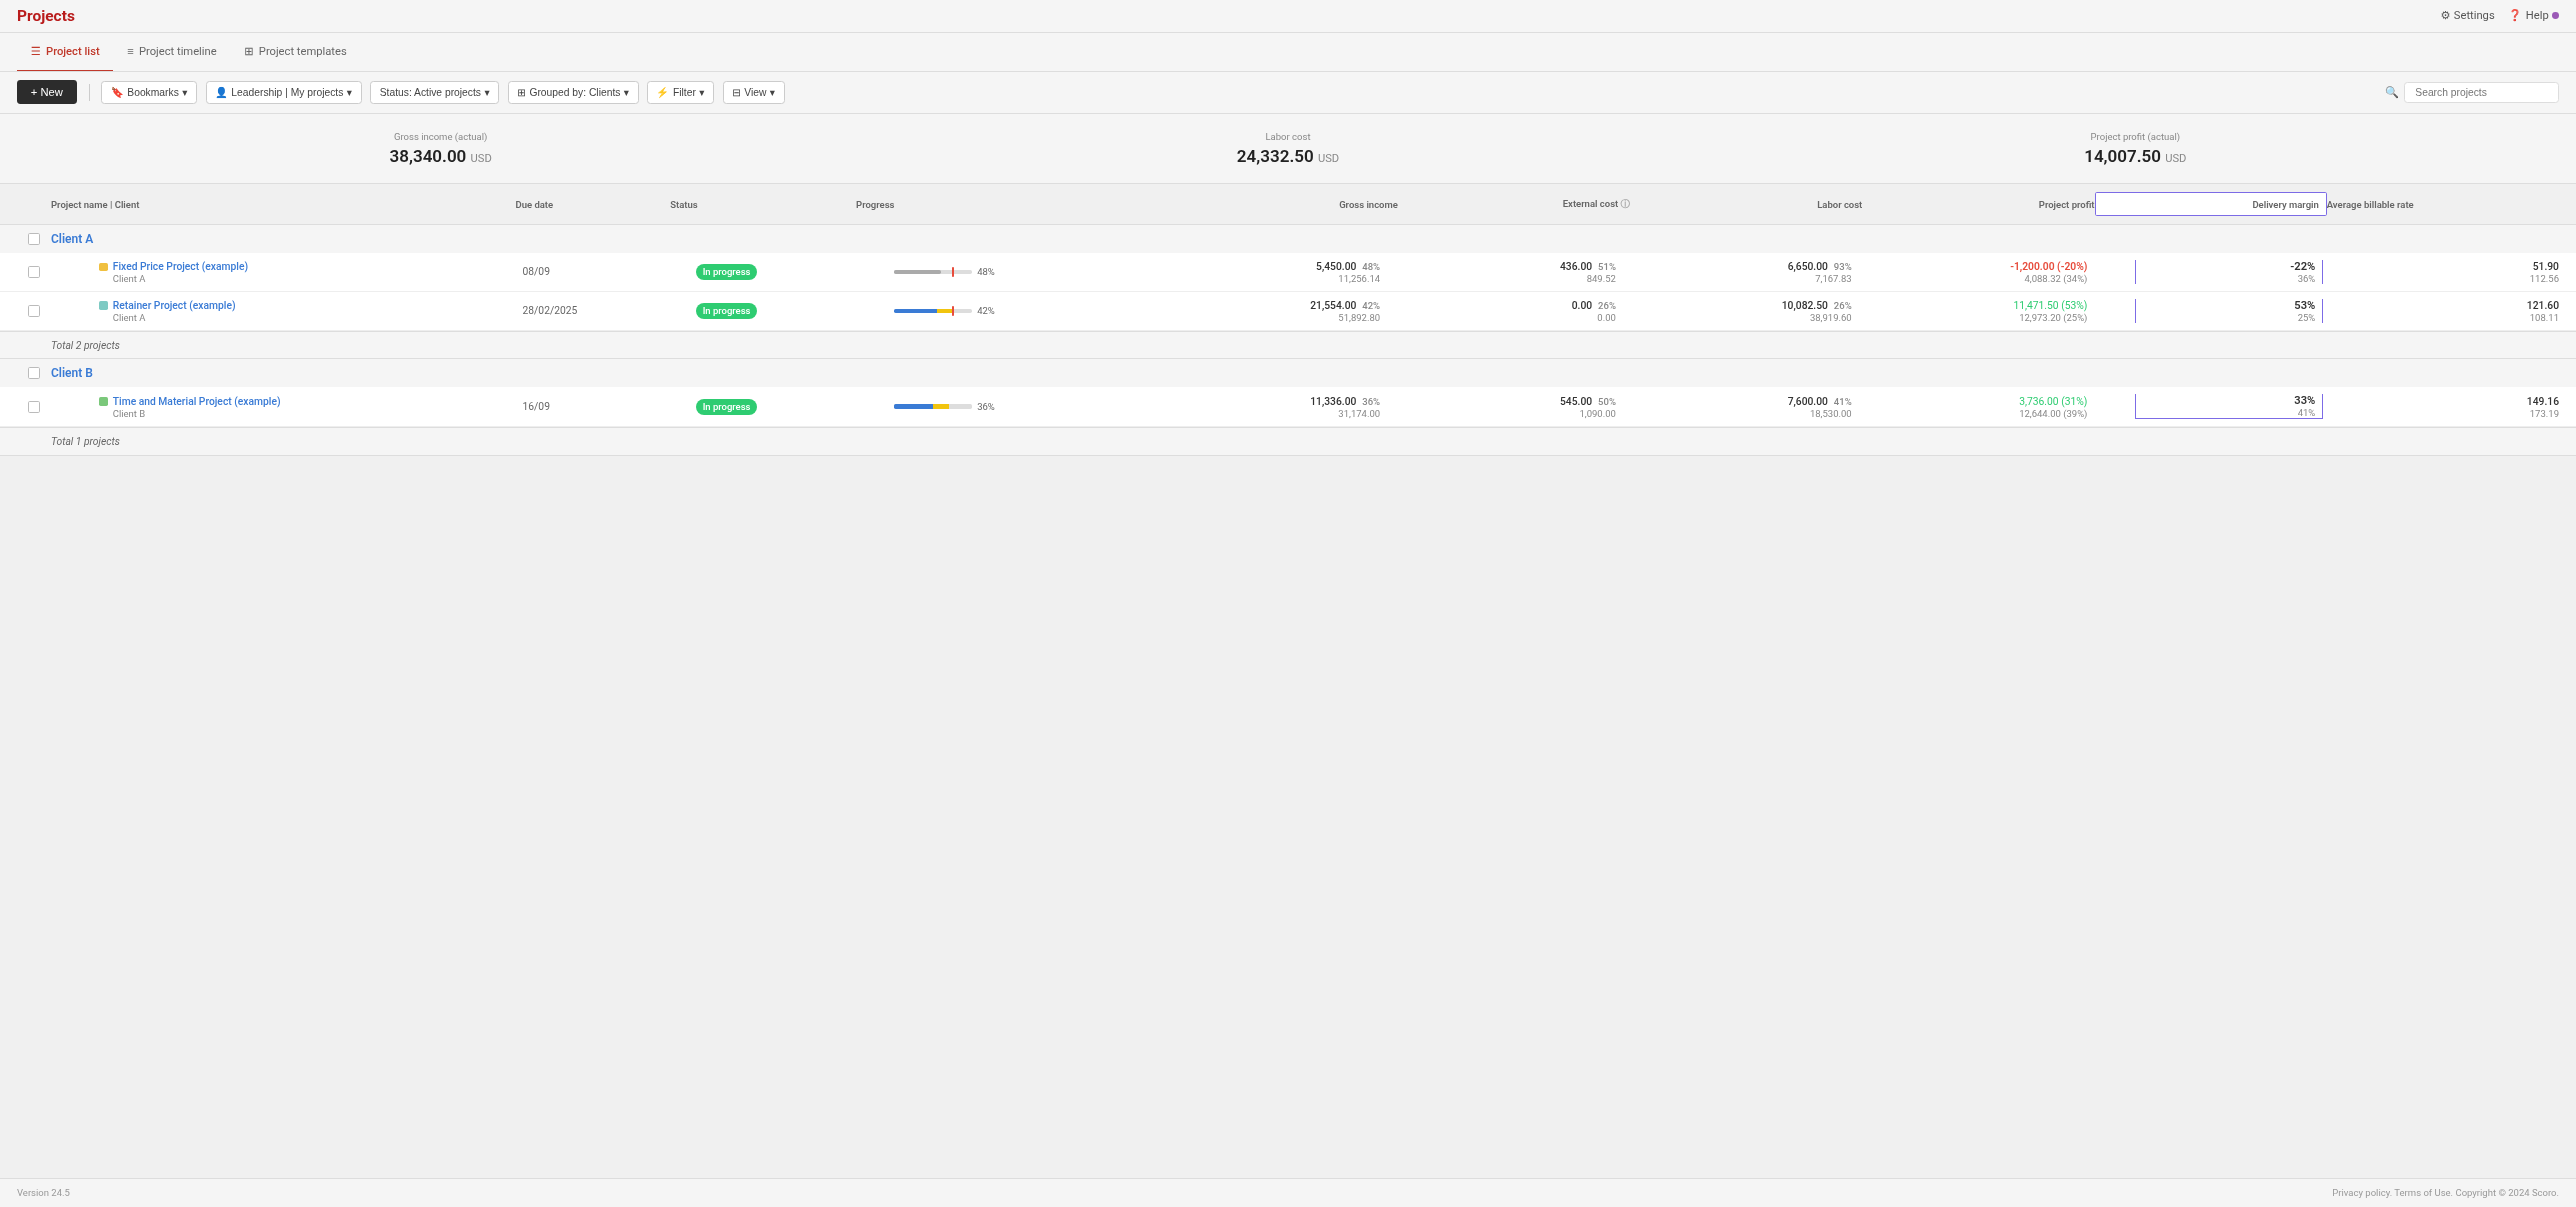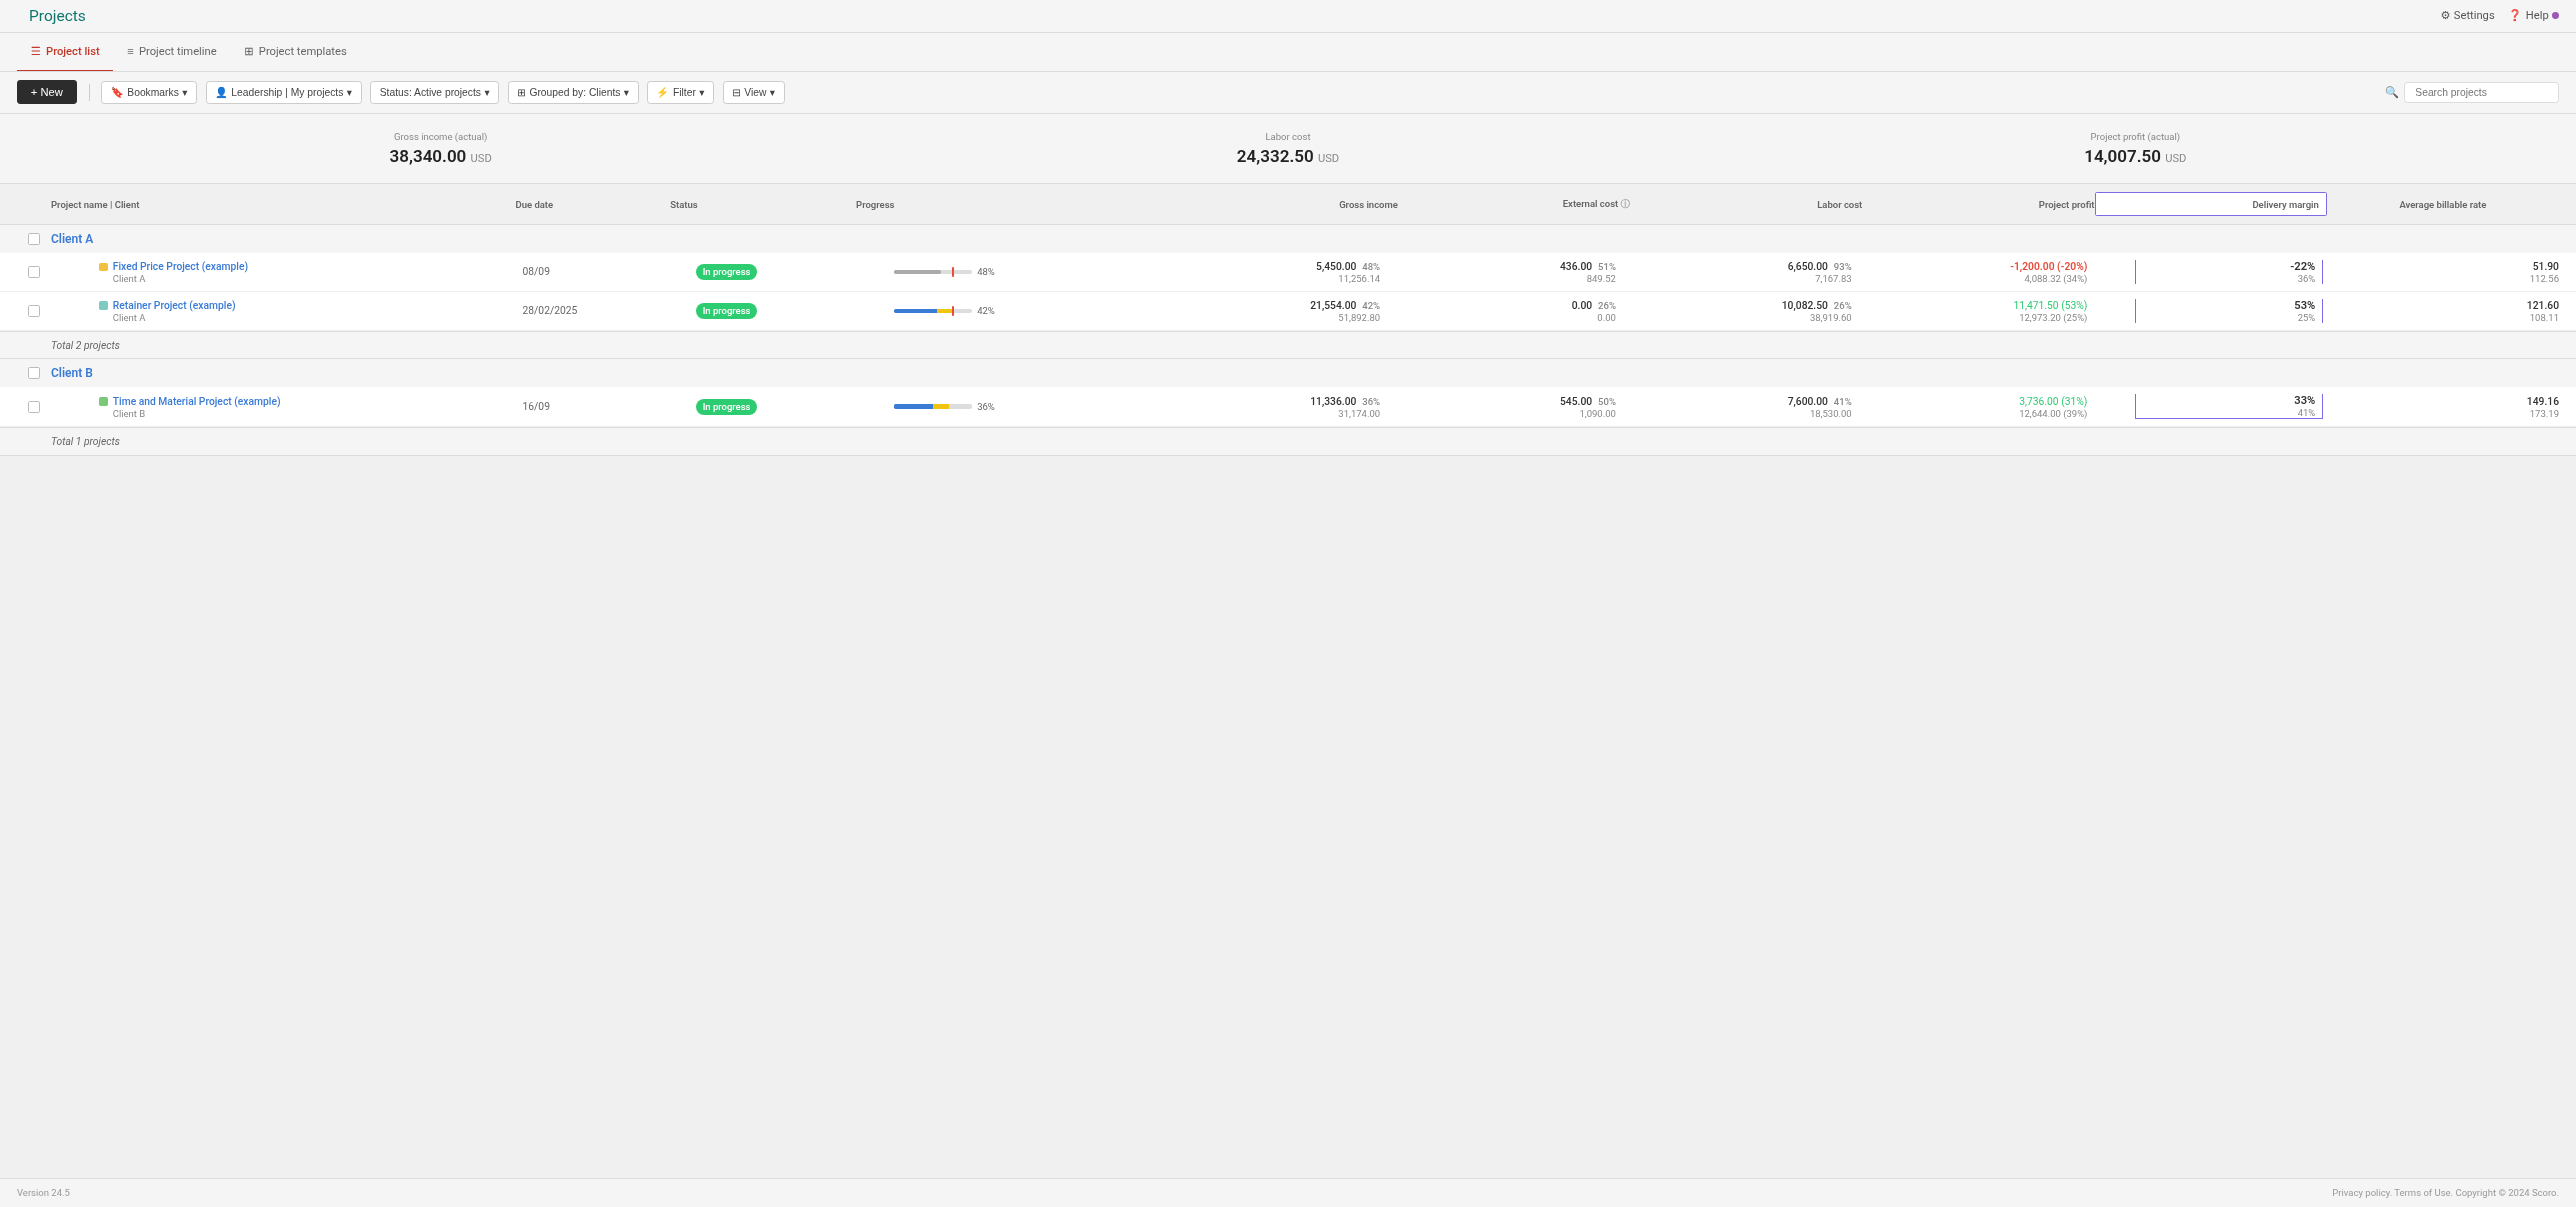--- a/index.html
+++ b/index.html
@@ -3,21 +3,21 @@
   <meta charset="utf-8">
   <style>
     * { box-sizing: border-box; margin: 0; padding: 0; }
     body { font-family: -apple-system, BlinkMacSystemFont, 'Segoe UI', Roboto, sans-serif; background: #f0f0f0; font-size: 11.2px; color: #333; }
 
     .top-bar {
       display: flex; align-items: center; justify-content: space-between;
       padding: 6.9px 17px; background: #f5f5f5; border-bottom: 0.9px solid #ddd;
     }
     .top-bar-left { display: flex; align-items: center; gap: 5.2px; }
-    .page-title { font-size: 15.5px; font-weight: 400; color: #0f766e; margin-left: 12px; }
+    .page-title { font-size: 15.5px; font-weight: 700; color: #b91c1c; }
     .top-bar-right { display: flex; align-items: center; gap: 13.8px; }
     .top-bar-right a { color: #555; font-size: 11.2px; text-decoration: none; display: flex; align-items: center; gap: 3.4px; }
 
     .tabs { display: flex; align-items: center; background: #f5f5f5; border-bottom: 0.9px solid #ddd; padding: 0 17px; }
     .tab { padding: 12px 13.8px; font-size: 11.2px; color: #666; cursor: pointer; display: flex; align-items: center; gap: 5.2px; border-bottom: 1.7px solid transparent; }
     .tab.active { color: #c0392b; border-bottom: 1.7px solid #c0392b; font-weight: 500; }
 
     .toolbar {
       display: flex; align-items: center; gap: 8.6px; padding: 8.6px 17px; background: #f5f5f5; border-bottom: 0.9px solid #ddd; flex-wrap: wrap;
     }
@@ -207,21 +207,21 @@
   <div></div>
   <div style="font-size:9.5px;">Project name | Client</div>
   <div>Due date</div>
   <div>Status</div>
   <div>Progress</div>
   <div style="text-align:right;">Gross income</div>
   <div style="text-align:right;">External cost <span style="color:#aaa;">ⓘ</span></div>
   <div style="text-align:right;">Labor cost</div>
   <div style="text-align:right;">Project profit</div>
   <div class="th-delivery-margin">Delivery margin</div>
-  <div style="text-align:center;">Average billable rate</div>
+  <div style="text-align:left;">Average billable rate</div>
 </div>
 
 <div class="main-content">
 
   <div class="client-group">
     <div class="client-row">
       <div class="checkbox-cell">
           <div class="checkbox"></div>
         </div>
       <div class="client-name">Client A</div>

